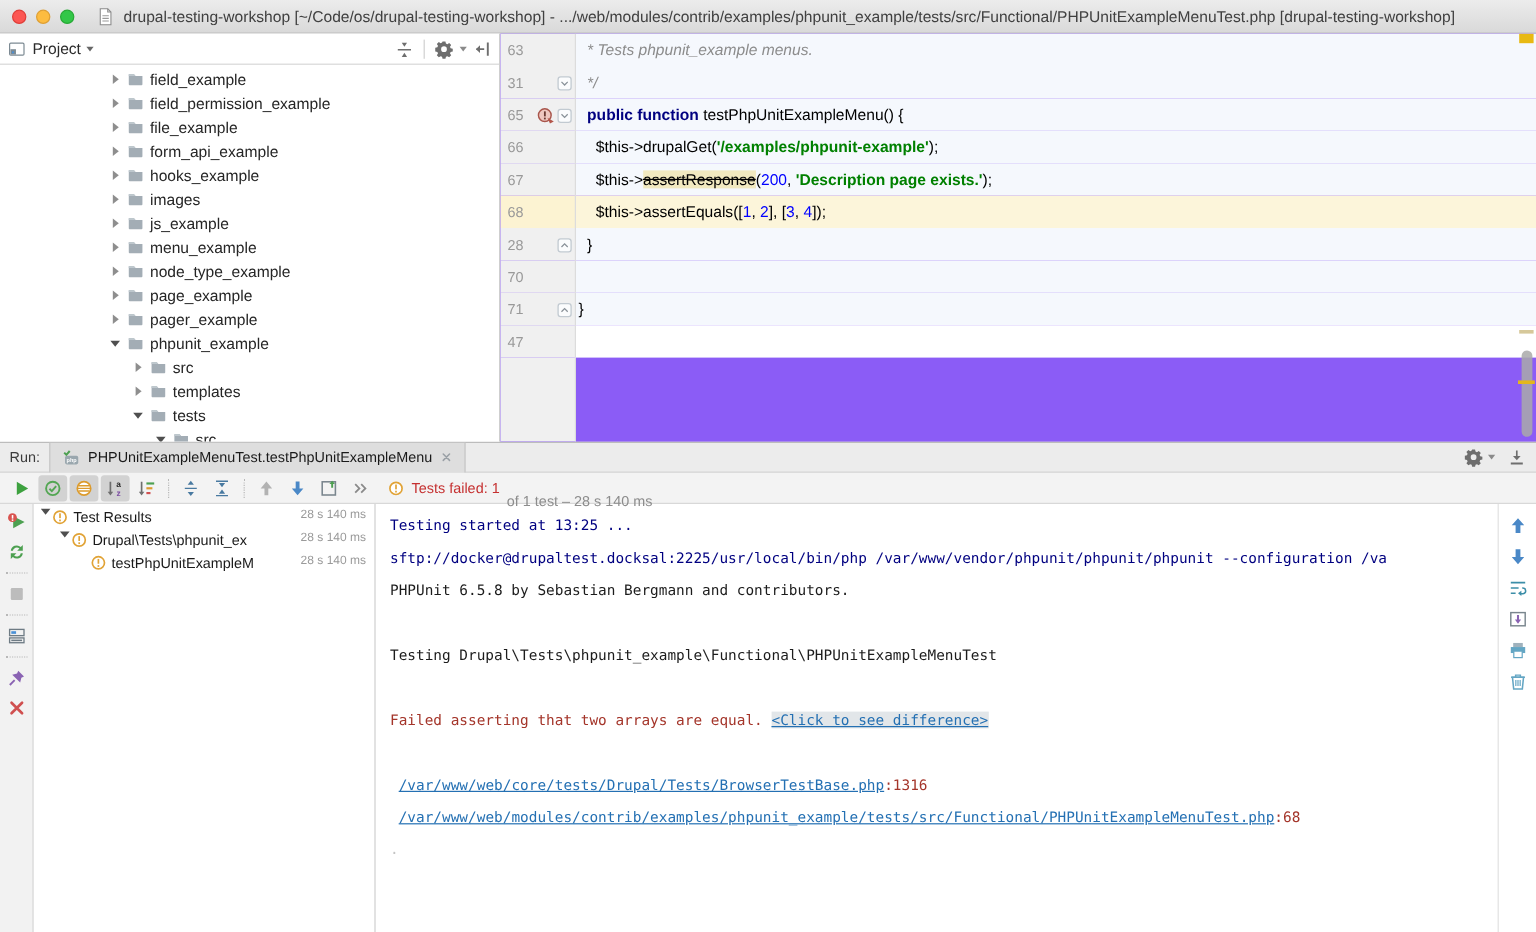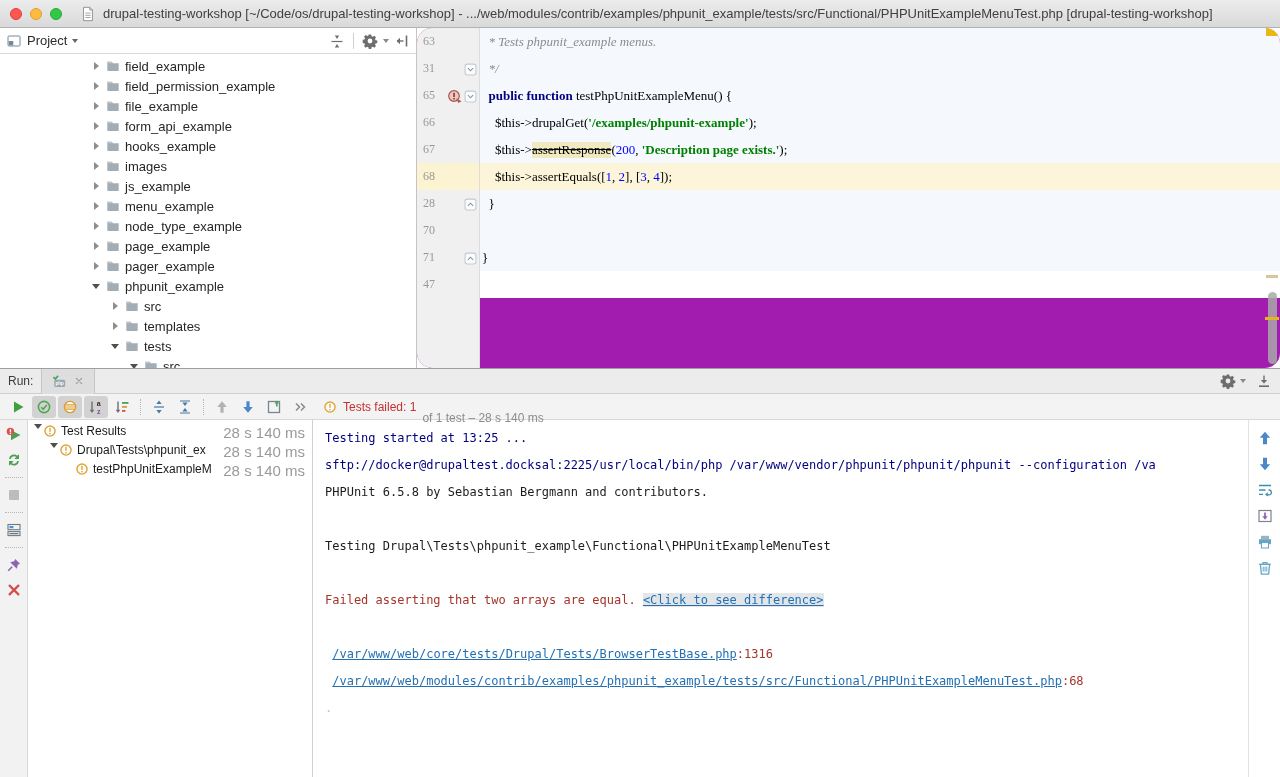--- a/index.html
+++ b/index.html
@@ -32,21 +32,21 @@
   .icon12 { width:12px; height:12px; display:inline-block; }
   .tri-d { width:0;height:0;border-top:4px solid #666;border-left:3.5px solid transparent;border-right:3.5px solid transparent; display:inline-block; }
   .project-tree { flex:1; overflow:hidden; padding-top:2px; }
   .tree-row { height:20px; display:flex; align-items:center; cursor:pointer; }
   .tree-row .arrow { width:12px; display:flex; justify-content:center; flex:0 0 auto; }
   .arr-r { width:0;height:0;border-left:5px solid #8e8e8e;border-top:4px solid transparent;border-bottom:4px solid transparent; }
   .arr-d { width:0;height:0;border-top:5px solid #4f4f4f;border-left:4px solid transparent;border-right:4px solid transparent; }
   .tree-row .label { margin-left:5px; color:#262626; white-space:nowrap; }
 
   
-  .editor { flex:1; position:relative; font-family:Liberation Serif, serif; font-size:13px; overflow:hidden; background:#a21caf;border-radius:15px; }
+  .editor { flex:1; position:relative; font-family:Liberation Sans, sans-serif; font-size:13px; overflow:hidden; background:#8b5cf6; }
   .ed-row { display:flex; height:27px; align-items:center; }
   .ed-gutter { width:63px; flex:0 0 auto; height:100%; background:#f0f0f0; border-right:1px solid #dcdcdc;
                display:flex; align-items:center; }
   .ed-num { width:30px; padding-left:6px; font-size:12px; color:#999; }
   .ed-ic { width:16px; height:14px; }
   .ed-fold { width:13px; height:12px; margin-left:1px; }
   .ed-code { flex:1; height:100%; display:flex; align-items:center; padding-left:2px; white-space:pre; background:#f5f8fd; }
   .ed-row.plainbg .ed-code { background:#fff; }
   .ed-row.hl .ed-code { background:#fcf5da; }
   .ed-row.hl .ed-gutter { background:#fcf3d2; }
@@ -78,21 +78,21 @@
   .runbody { flex:1; display:flex; min-height:0; }
   .leftstrip { width:28px; background:#f2f2f2; border-right:1px solid #d8d8d8; display:flex; flex-direction:column; align-items:center; padding-top:7px; }
   .leftstrip .icon16 { margin-bottom:9px; cursor:pointer; }
   .ls-sep { width:18px; border-top:1px dotted #b8b8b8; margin:0 0 9px; }
 
   .testtree { width:285px; flex:0 0 auto; border-right:1px solid #d0d0d0; padding-top:4px; overflow:hidden; }
   .tt-row { height:19px; display:flex; font-size:12px; cursor:pointer; }
   .tt-row .arrow { width:11px; display:flex; justify-content:center; flex:0 0 auto; }
   .tt-row .icon14 { flex:0 0 auto; margin-right:4px; }
   .tt-label { white-space:nowrap; overflow:hidden; flex:1; color:#1a1a1a; }
-  .tt-time { font-size:15px; color:#9a9a9a; padding:0 7px 0 4px; white-space:nowrap; }
+  .tt-time { font-size:10px; color:#9a9a9a; padding:0 7px 0 4px; white-space:nowrap; }
 
   .console { flex:1; min-width:0; font-family:"DejaVu Sans Mono","Liberation Mono",monospace; font-size:12px;
              line-height:27px; padding:5px 0 0 12px; white-space:pre; overflow:hidden; }
   .cl-info { color:#000080; }
   .cl-out { color:#1c1c1c; }
   .cl-err { color:#a4352a; }
   .cl-link { color:#2470b3; text-decoration:underline; cursor:pointer; }
   .cl-link-boxed { color:#2470b3; text-decoration:underline; background:#e2e6e9; cursor:pointer; }
   .cl-dim { color:#c4c4c4; }
   .console-line { height:27px; }
@@ -465,20 +465,21 @@
   <div class="runtabs">
     <span class="runlabel">Run:</span>
     <div class="runtab">
       <span class="icon16">
           <svg viewBox="0 0 16 16">
             <path d="M2.5 4.2l1.8 1.8 2.8-3.2" fill="none" stroke="#4da051" stroke-width="1.7"></path>
             <rect x="3.2" y="6.8" width="11" height="7.2" rx="1.5" fill="#9aa7ae"></rect>
             <text x="8.7" y="12.2" font-size="4.6" fill="#fff" text-anchor="middle" font-family="Liberation Sans,sans-serif" font-weight="bold">php</text>
           </svg>
         </span>
+      <span class="tlabel">PHPUnitExampleMenuTest.testPhpUnitExampleMenu</span>
       <span class="icon12">
           <svg viewBox="0 0 16 16">
             <path d="M4.5 4.5l7 7M11.5 4.5l-7 7" stroke="#9aa0a6" stroke-width="1.7" stroke-linecap="round"></path>
           </svg>
         </span>
     </div>
     <span class="ph-spacer"></span>
     <span class="icon16" style="margin-right:4px">
         <svg viewBox="0 0 16 16">
           <path fill="#6e6e6e" fill-rule="evenodd" d="M6.8 1.5h2.4l.4 1.8 1.2.5 1.5-1 1.7 1.7-1 1.5.5 1.2 1.8.4v2.4l-1.8.4-.5 1.2 1 1.5-1.7 1.7-1.5-1-1.2.5-.4 1.8H6.8l-.4-1.8-1.2-.5-1.5 1-1.7-1.7 1-1.5-.5-1.2-1.8-.4V6.8l1.8-.4.5-1.2-1-1.5 1.7-1.7 1.5 1 1.2-.5zM8 5.6a2.4 2.4 0 1 0 0 4.8 2.4 2.4 0 0 0 0-4.8z"></path>

